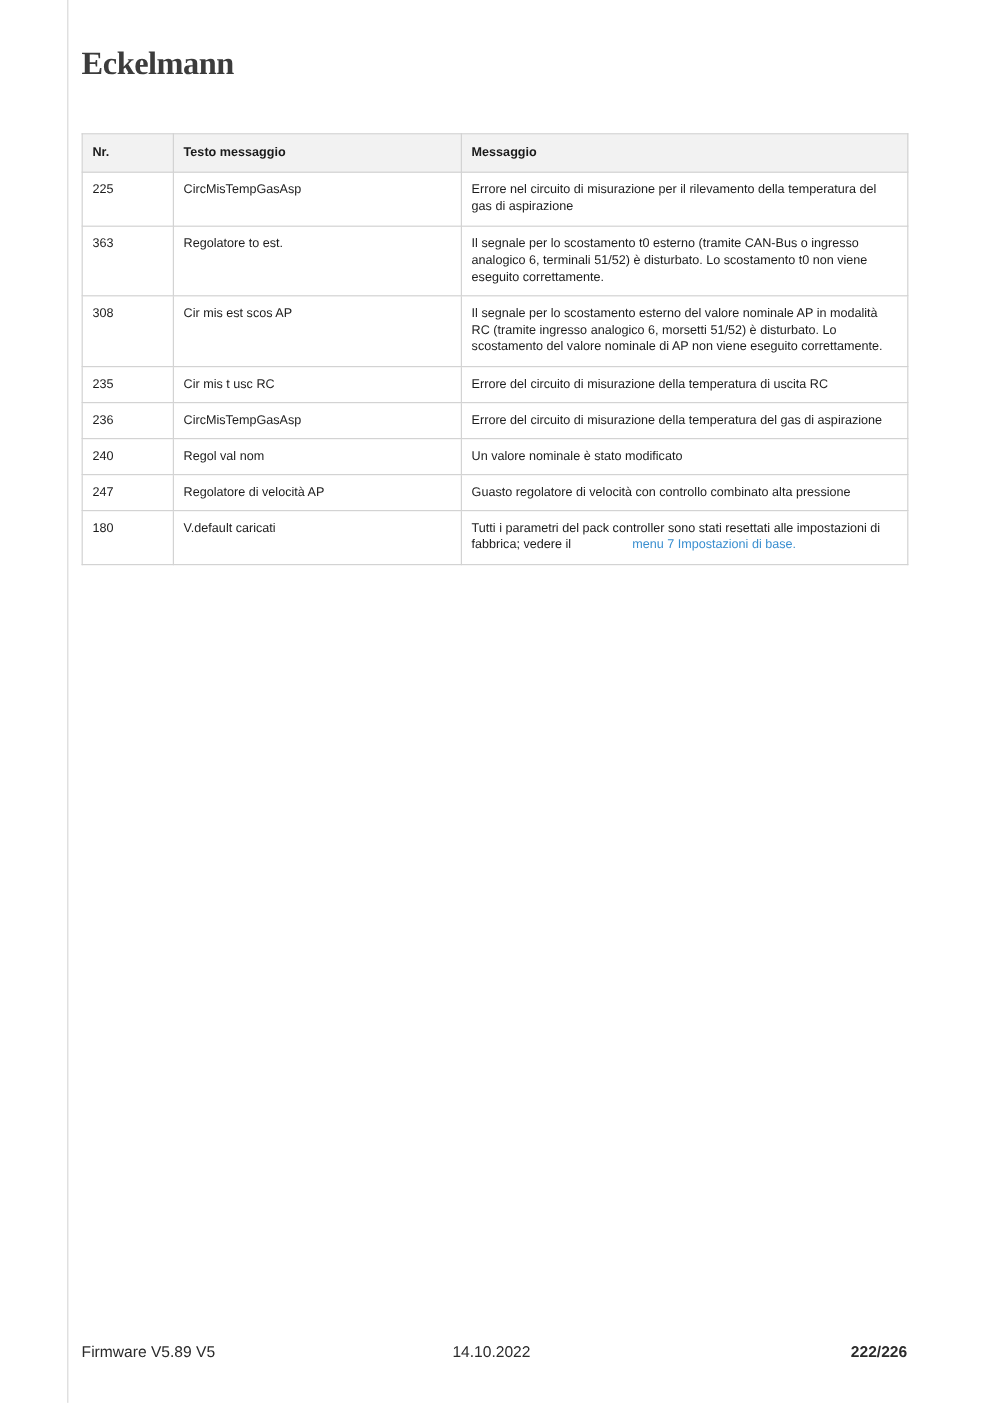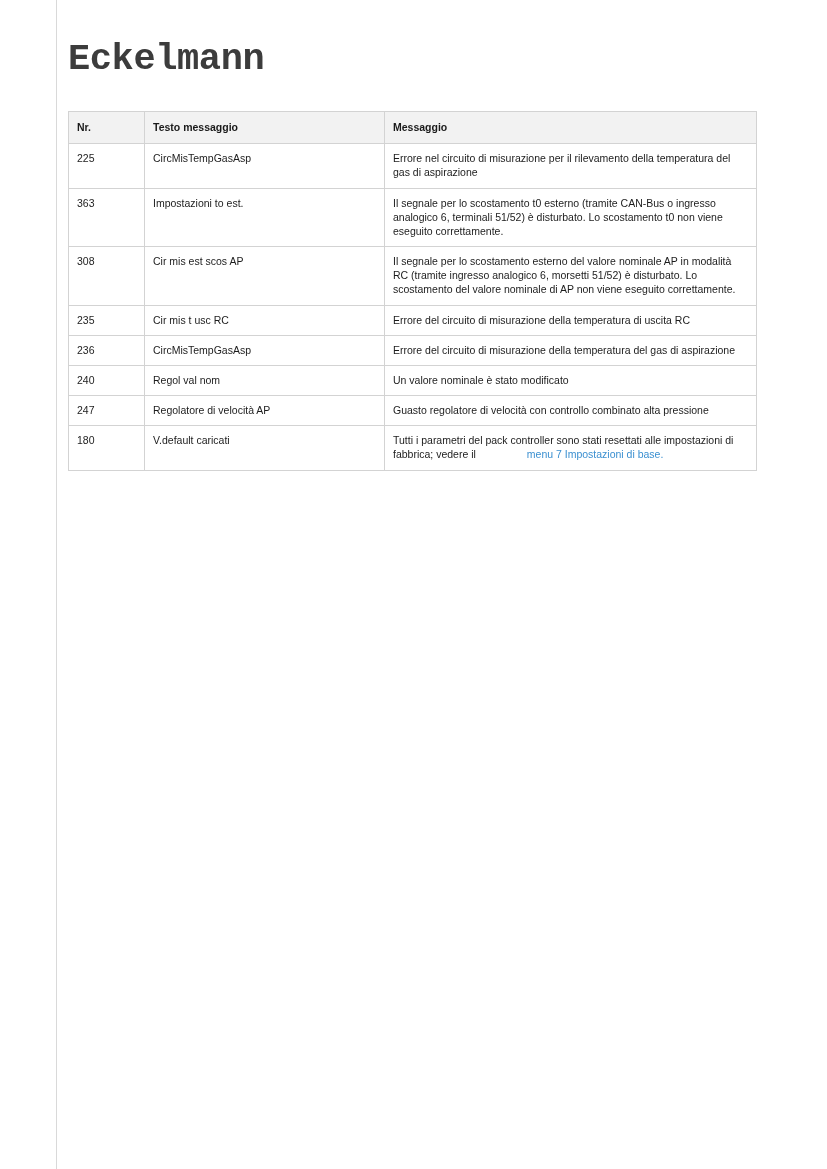--- a/index.html
+++ b/index.html
@@ -27,25 +27,25 @@
     left: 56px;
     top: 0;
     width: 1px;
     height: 1169px;
     background: #d9d9d9;
   }
   .brand {
     position: absolute;
     left: 68px;
     top: 38px;
-    font-size: 37px;
+    font-size: 27px;
     font-weight: bold;
     letter-spacing: -0.4px;
     color: #3c3c3c;
-    font-family: Liberation Mono, monospace;
+    font-family: Liberation Serif, serif;
   }
 
   table.msg-table {
     position: absolute;
     left: 68px;
     top: 111px;
     width: 688px;
     border-collapse: collapse;
     table-layout: fixed;
     font-size: 10.5px;
@@ -127,21 +127,21 @@
       </tr>
     </thead>
     <tbody>
       <tr>
         <td class="nr">225</td>
         <td class="text">CircMisTempGasAsp</td>
         <td class="msg">Errore nel circuito di misurazione per il rilevamento della temperatura del gas di aspirazione</td>
       </tr>
       <tr>
         <td class="nr">363</td>
-        <td class="text">Impostazioni to est.</td>
+        <td class="text">Regolatore to est.</td>
         <td class="msg">Il segnale per lo scostamento t0 esterno (tramite CAN-Bus o ingresso analogico 6, terminali 51/52) è disturbato. Lo scostamento t0 non viene eseguito correttamente.</td>
       </tr>
       <tr>
         <td class="nr">308</td>
         <td class="text">Cir mis est scos AP</td>
         <td class="msg">Il segnale per lo scostamento esterno del valore nominale AP in modalità RC (tramite ingresso analogico 6, morsetti 51/52) è disturbato. Lo scostamento del valore nominale di AP non viene eseguito correttamente.</td>
       </tr>
       <tr>
         <td class="nr">235</td>
         <td class="text">Cir mis t usc RC</td>
@@ -163,14 +163,19 @@
         <td class="msg">Guasto regolatore di velocità con controllo combinato alta pressione</td>
       </tr>
       <tr>
         <td class="nr">180</td>
         <td class="text">V.default caricati</td>
         <td class="msg"><span>Tutti i parametri del pack controller sono stati resettati alle impostazioni di fabbrica; vedere il </span><a class="inline-link" href="#">menu 7 Impostazioni di base.</a></td>
       </tr>
     </tbody>
   </table>
 
+  <div class="footer">
+    <div class="fw">Firmware V5.89 V5</div>
+    <div class="date">14.10.2022</div>
+    <div class="pg">222/226</div>
+  </div>
 
 </div>
 
 </body></html>

